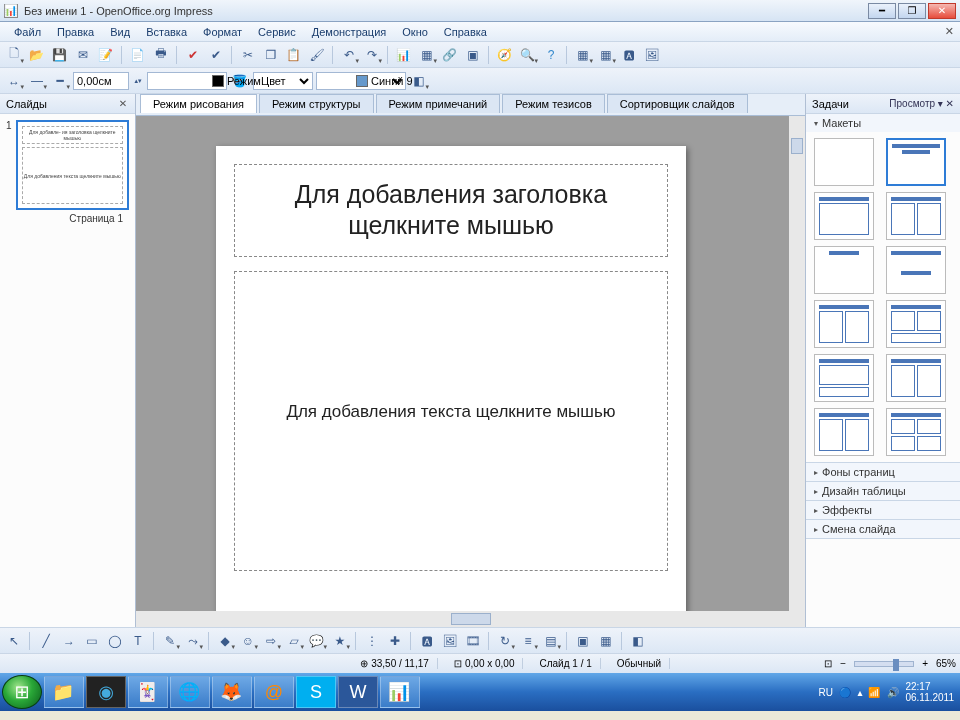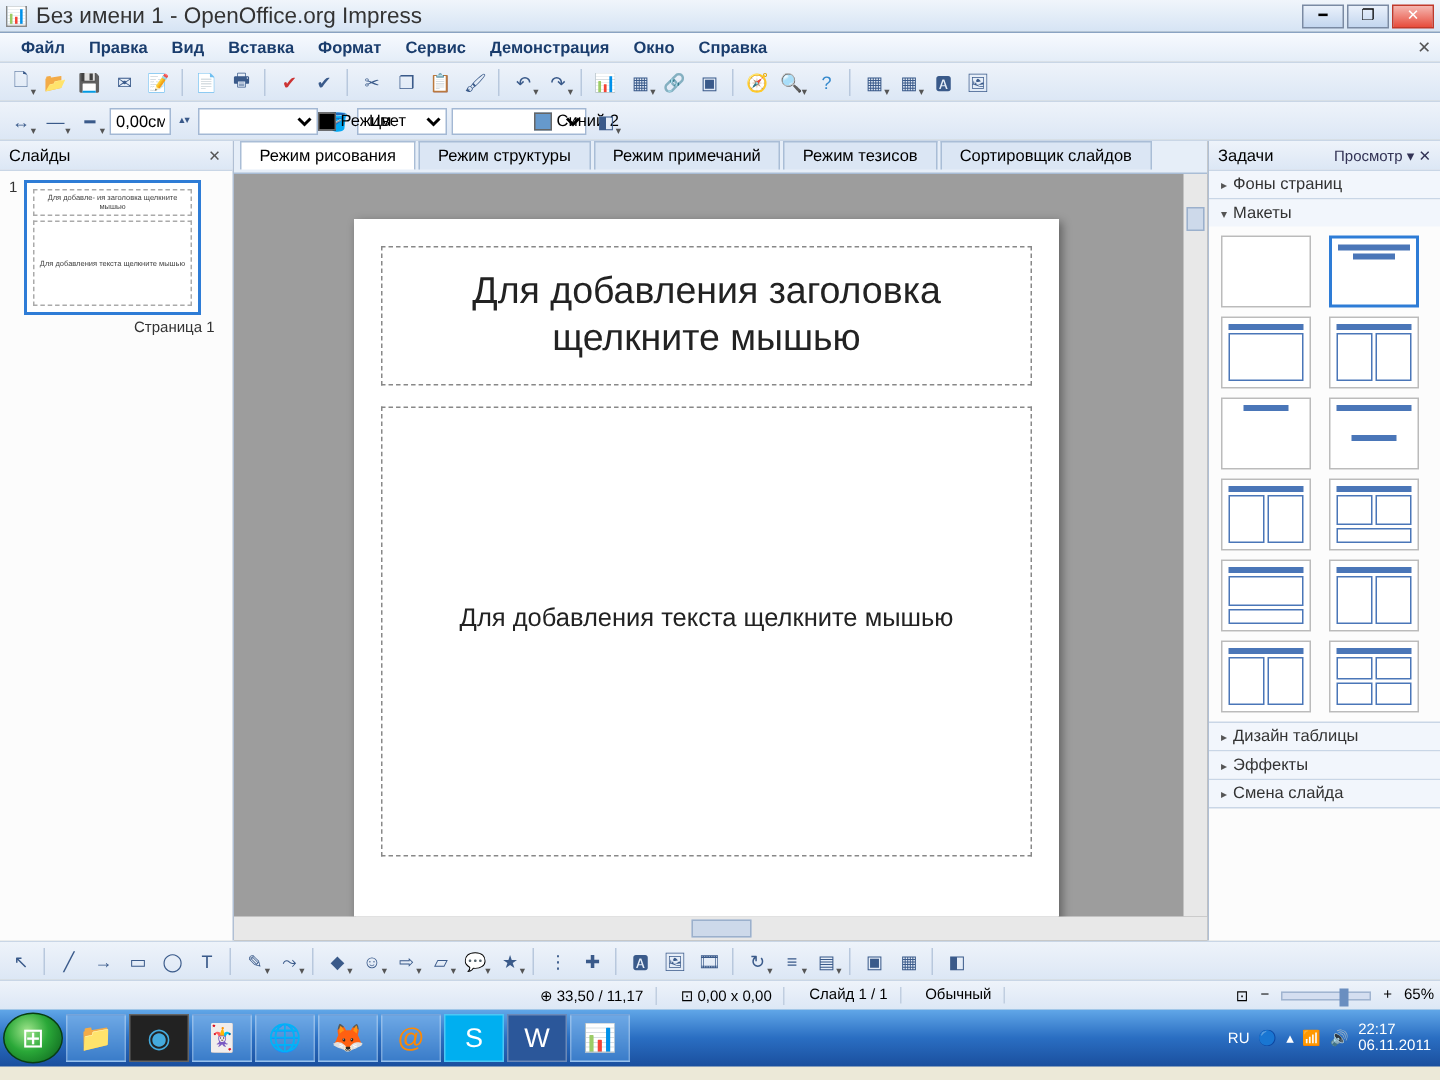--- a/index.html
+++ b/index.html
@@ -1,49 +1,49 @@
 <!DOCTYPE html>
 <html><head>
 <meta charset="utf-8">
 <style>
 * { box-sizing: border-box; margin: 0; padding: 0; }
 body { font-family: Tahoma, Arial, sans-serif; font-size: 11px; width: 960px; height: 720px; overflow: hidden; background: #ece9d8; }
 
 
 .titlebar { height: 22px; background: linear-gradient(#f0f5fb, #d6e4f4); display: flex; align-items: center; padding: 0 4px; border-bottom: 1px solid #8aa3c2; }
 .titlebar .appicon { width: 14px; height: 14px; background: #fff; border: 1px solid #888; margin-right: 6px; display:flex;align-items:center;justify-content:center; }
-.titlebar .title { flex: 1; font-size: 15px; color: #333; }
+.titlebar .title { flex: 1; font-size: 11px; color: #333; }
 .winbtns { display: flex; gap: 2px; }
 .winbtn { width: 28px; height: 16px; border: 1px solid #7a8aa3; background: linear-gradient(#eaf1fb,#c3d6ef); display: flex; align-items: center; justify-content: center; font-size: 10px; line-height: 1; }
 .winbtn.close { background: linear-gradient(#f5b7b1,#e74c3c); color: #fff; border-color:#c0392b; }
 
 
 .menubar { height: 20px; background: linear-gradient(#f7fafe,#e4edf8); display: flex; align-items: center; padding-left: 6px; border-bottom: 1px solid #c9d6e6; }
-.menubar .menuitem { padding: 2px 8px; font-size: 11px; color: #1a3d6d; cursor: default; font-weight: bold; }
+.menubar .menuitem { padding: 2px 8px; font-size: 11px; color: #1a3d6d; cursor: default; }
 .menubar .closex { margin-left: auto; padding: 0 6px; font-size: 11px; color: #555; }
 
 
 .toolbar { height: 26px; background: linear-gradient(#eef3fa,#dce7f5); display: flex; align-items: center; padding: 0 4px; gap: 3px; border-bottom: 1px solid #c9d6e6; }
 .tbtn { width: 20px; height: 20px; border: 1px solid transparent; display: flex; align-items: center; justify-content: center; font-size: 12px; color: #3a5a8a; }
 .tsep { width: 2px; height: 18px; border-left: 1px solid #b8c8dd; margin: 0 2px; }
 .tdrop { position: relative; }
 .tdrop::after { content: "▾"; font-size: 7px; color: #555; position: absolute; right: -1px; bottom: -1px; }
 .tinput { height: 18px; border: 1px solid #a3b8d4; background: #fff; padding: 0 3px; font-size: 11px; }
 .colorswatch { width: 12px; height: 12px; display: inline-block; margin-right: 3px; border:1px solid #666; }
 
 
 .viewtabs { height: 22px; background: #e6eef8; display: flex; align-items: flex-start; padding-left: 4px; border-bottom: 1px solid #a9bdd6; }
 .viewtab { padding: 3px 12px; font-size: 11px; border: 1px solid #a9bdd6; border-bottom: none; background: #dbe6f4; margin-right: 2px; }
 .viewtab.active { background: #fff; font-weight: normal; }
 
 
 .main { display: flex; height: 533px; }
 
 
-.slidespanel { width: 156px; border-right: 1px solid #b0bfd4; background: #fcfcfc; display: flex; flex-direction: column; }
+.slidespanel { width: 136px; border-right: 1px solid #b0bfd4; background: #fcfcfc; display: flex; flex-direction: column; }
 .panelhead { height: 20px; background: linear-gradient(#eef3fa,#dce7f5); display: flex; align-items: center; padding: 0 6px; font-size: 11px; border-bottom: 1px solid #c9d6e6; }
 .panelhead .closep { margin-left: auto; font-size: 10px; color: #555; width:12px;height:12px; text-align:center;}
 .slideslist { flex: 1; overflow: auto; padding: 6px; }
 .slidewrap { display: flex; }
 .slidenum { width: 10px; font-size: 10px; color: #333; }
 .slidethumb { width: 118px; height: 90px; border: 2px solid #2e7cd6; background: #fff; padding: 4px; display:flex; flex-direction:column; gap:3px;}
 .slidethumb .tbox { border: 1px dashed #aaa; font-size: 5px; color:#444; text-align:center; padding:2px 1px;}
 .slidethumb .tbox.big { flex:1; display:flex; align-items:center; justify-content:center;}
 .slidelabel { text-align: right; font-size: 10px; padding: 3px 6px 0 0; color: #333; }
 
@@ -151,33 +151,33 @@
   <div class="tbtn tdrop">▦</div>
   <div class="tbtn tdrop">▦</div>
   <div class="tbtn">🅰</div>
   <div class="tbtn">🖼</div>
 </div>
 
 <div class="toolbar">
   <div class="tbtn tdrop">↔</div>
   <div class="tbtn tdrop">—</div>
   <div class="tbtn tdrop">━</div>
-  <input class="tinput" style="width: 41px;" value="0,00см">
+  <input class="tinput" style="width: 56px;" value="0,00см">
   <div class="tbtn" style="width:12px;font-size:7px;display:flex;flex-direction:column;line-height:1">▴▾</div>
   <select class="tinput" style="width:80px"><option><span class="colorswatch" style="background:#000"></span></option></select>
   <div style="display:flex;align-items:center;position:absolute;left:212px;font-size:11px;pointer-events:none">
       <span class="colorswatch" style="background:#000"></span>
       <span>Режим</span>
     </div>
   <div class="tbtn">🪣</div>
   <select class="tinput" style="width:60px"><option>Цвет</option></select>
   <select class="tinput" style="width:90px"><option></option></select>
   <div style="display:flex;align-items:center;position:absolute;left:356px;font-size:11px;pointer-events:none">
       <span class="colorswatch" style="background:#6699cc"></span>
-      <span>Синий 2</span>
+      <span>Синий 9</span>
     </div>
   <div class="tbtn tdrop">◧</div>
 </div>
 
 <div class="main">
 
   <div class="slidespanel">
     <div class="panelhead">
       <span>Слайды</span>
       <span class="closep">✕</span>
@@ -214,23 +214,20 @@
     <div class="hscrollrow">
         <div class="thumb"></div>
       </div>
   </div>
 
   <div class="taskspanel">
     <div class="taskhdr">
       <span>Задачи</span>
       <span class="viewlink"><span>Просмотр</span> ▾ ✕</span>
     </div>
-    <div class="section">
-      <div class="sechead">Фоны страниц</div>
-    </div>
     <div class="section open">
       <div class="sechead">Макеты</div>
       <div class="layoutgrid">
         <div class="layout"></div>
         <div class="layout selected">
             <div class="bar"></div>
             <div class="bar short"></div>
           </div>
         <div class="layout">
             <div class="bar"></div>
@@ -289,20 +286,23 @@
             <div class="row">
               <div class="box"></div>
               <div class="box"></div>
             </div>
             <div class="row">
               <div class="box"></div>
               <div class="box"></div>
             </div>
           </div>
       </div>
+    </div>
+    <div class="section">
+      <div class="sechead">Фоны страниц</div>
     </div>
     <div class="section">
         <div class="sechead">Дизайн таблицы</div>
       </div>
     <div class="section">
         <div class="sechead">Эффекты</div>
       </div>
     <div class="section">
         <div class="sechead">Смена слайда</div>
       </div>

